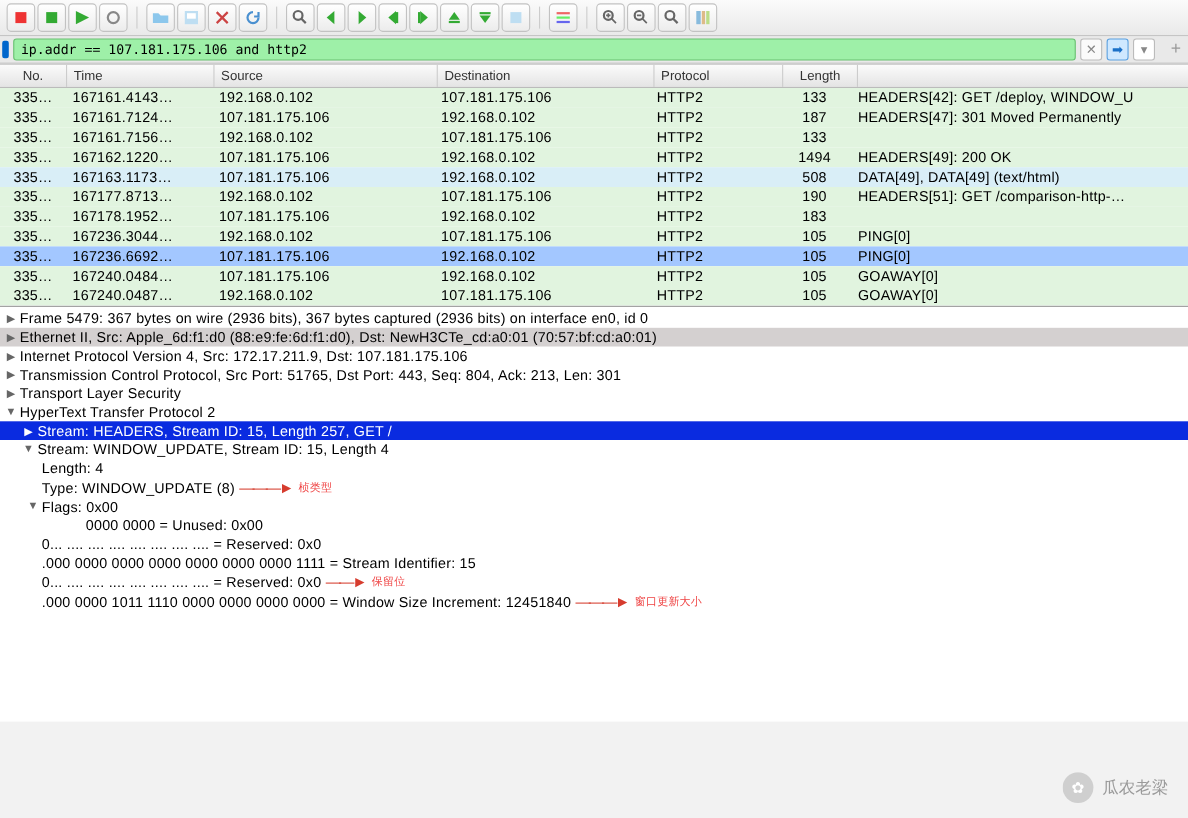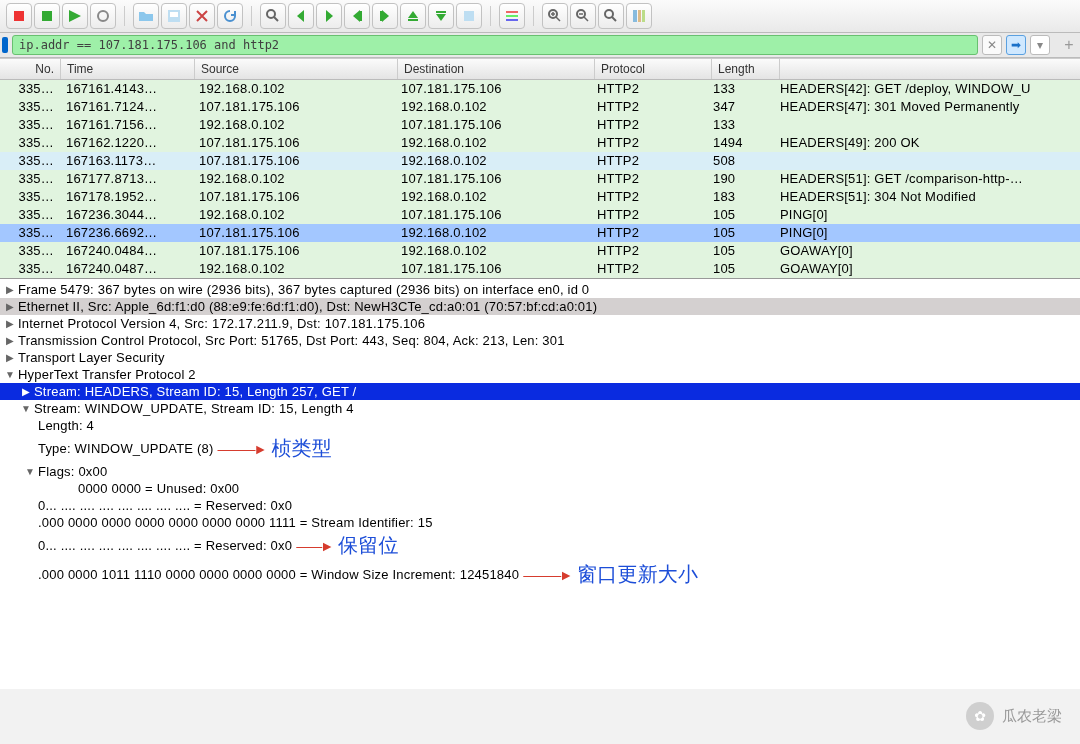--- a/index.html
+++ b/index.html
@@ -5,51 +5,51 @@
 html,body{margin:0;padding:0;font-family:"Lucida Grande","Segoe UI",sans-serif;font-size:12px;color:#000;background:#f2f2f2;width:1080px;height:744px;overflow:hidden}
 .mono{font-family:Liberation Sans, sans-serif;font-size:13px;letter-spacing:.2px}
 
 .toolbar{display:flex;align-items:center;gap:2px;padding:2px 6px;background:linear-gradient(#fbfbfb,#e9e9e9);border-bottom:1px solid #bbb;height:28px}
 .tbtn{width:24px;height:24px;display:flex;align-items:center;justify-content:center;border:1px solid #c2c2c2;border-radius:4px;background:linear-gradient(#ffffff,#ececec);color:#555}
 .tbtn svg{width:16px;height:16px}
 .tsep{width:1px;height:20px;background:#ccc;margin:0 6px}
 
 .filterbar{display:flex;align-items:center;background:#e9e9e9;border-bottom:1px solid #bbb;height:24px;padding:0 2px}
 .filter-pill{width:6px;height:16px;background:#0066cc;border-radius:2px;margin-right:4px}
-.filter-input{flex:1;background:#9ef0a8;border:1px solid #68c070;height:18px;padding:0 6px;border-radius:3px;color:#404040;font-family:Menlo,Consolas,monospace;font-size:12px;outline:none}
+.filter-input{flex:1;background:#9ef0a8;border:1px solid #68c070;height:18px;padding:0 6px;border-radius:3px;color:#000000;font-family:Menlo,Consolas,monospace;font-size:12px;outline:none}
 .clearbtn{width:18px;height:18px;margin:0 4px;border:1px solid #bbb;border-radius:3px;display:flex;align-items:center;justify-content:center;background:#fafafa;color:#888}
 .navarrow{width:18px;height:18px;border:1px solid #5aa0e0;border-radius:3px;display:flex;align-items:center;justify-content:center;background:#cfe8ff;color:#1a70c8}
 .plus{width:18px;text-align:center;color:#999;margin-left:6px;font-size:16px}
 
 .plist{background:#fff}
 .pheader{display:flex;background:linear-gradient(#fbfbfb,#e4e4e4);border-top:1px solid #ccc;border-bottom:1px solid #bbb;height:20px}
 .pheader .col{padding:3px 6px;border-right:1px solid #ccc;font-size:12px;color:#333;white-space:nowrap;overflow:hidden}
 .prows{overflow:hidden}
 .prow{display:flex;height:18px;white-space:nowrap}
 .prow .col{padding:1px 6px;overflow:hidden;text-overflow:clip}
-.c-no{width:48px;text-align:right}
+.c-no{width:48px;text-align:center}
 .c-time{width:121px}
 .c-src{width:190px}
 .c-dst{width:184px}
 .c-proto{width:104px}
-.c-len{width:55px;text-align:left}
+.c-len{width:55px;text-align:center}
 .c-info{flex:1}
 .bg-he{background:#e1f4df}
 .bg-pl{background:#d9eef7}
 .row-sel{background:#a3c7ff !important}
 
 .details{background:#fff;border-top:1px solid #999;padding:2px 0 100px 0}
 .drow{display:flex;align-items:center;padding:1px 0 1px 4px;white-space:nowrap}
 .tri{width:12px;display:inline-block;text-align:center;color:#666;margin-right:2px;font-size:10px}
 .indent1{padding-left:20px}.indent2{padding-left:24px}.indent3{padding-left:64px}
 .hl-gray{background:#d4d0d0}
 .hl-blue{background:#0a2be0;color:#fff}
 
 .arrow{display:inline-block;color:#d63c2e;font-size:14px;letter-spacing:-2px;margin:0 6px 0 4px}
-.ann{color:#1d4ed8;font-size:20px}
+.ann{color:#ef4444;font-size:10px}
 
 .watermark{position:fixed;right:18px;bottom:14px;display:flex;align-items:center;gap:8px;color:#9a9a9a;font-size:15px}
 .wm-circle{width:28px;height:28px;border-radius:50%;background:#cfcfcf;display:flex;align-items:center;justify-content:center;color:#fff;font-size:14px}
 </style>
 </head>
 <body>
 
 <div class="toolbar">
   <div class="tbtn">
       <svg viewBox="0 0 16 16">
@@ -203,21 +203,21 @@
         <div class="col c-proto">HTTP2</div>
         <div class="col c-len">133</div>
         <div class="col c-info">HEADERS[42]: GET /deploy, WINDOW_U</div>
       </div>
       <div class="prow bg-he">
         <div class="col c-no">335…</div>
         <div class="col c-time">167161.7124…</div>
         <div class="col c-src">107.181.175.106</div>
         <div class="col c-dst">192.168.0.102</div>
         <div class="col c-proto">HTTP2</div>
-        <div class="col c-len">347</div>
+        <div class="col c-len">187</div>
         <div class="col c-info">HEADERS[47]: 301 Moved Permanently</div>
       </div>
       <div class="prow bg-he">
         <div class="col c-no">335…</div>
         <div class="col c-time">167161.7156…</div>
         <div class="col c-src">192.168.0.102</div>
         <div class="col c-dst">107.181.175.106</div>
         <div class="col c-proto">HTTP2</div>
         <div class="col c-len">133</div>
       </div>
@@ -230,38 +230,38 @@
         <div class="col c-len">1494</div>
         <div class="col c-info">HEADERS[49]: 200 OK</div>
       </div>
       <div class="prow bg-pl">
         <div class="col c-no">335…</div>
         <div class="col c-time">167163.1173…</div>
         <div class="col c-src">107.181.175.106</div>
         <div class="col c-dst">192.168.0.102</div>
         <div class="col c-proto">HTTP2</div>
         <div class="col c-len">508</div>
+        <div class="col c-info">DATA[49], DATA[49] (text/html)</div>
       </div>
       <div class="prow bg-he">
         <div class="col c-no">335…</div>
         <div class="col c-time">167177.8713…</div>
         <div class="col c-src">192.168.0.102</div>
         <div class="col c-dst">107.181.175.106</div>
         <div class="col c-proto">HTTP2</div>
         <div class="col c-len">190</div>
         <div class="col c-info">HEADERS[51]: GET /comparison-http-…</div>
       </div>
       <div class="prow bg-he">
         <div class="col c-no">335…</div>
         <div class="col c-time">167178.1952…</div>
         <div class="col c-src">107.181.175.106</div>
         <div class="col c-dst">192.168.0.102</div>
         <div class="col c-proto">HTTP2</div>
         <div class="col c-len">183</div>
-        <div class="col c-info">HEADERS[51]: 304 Not Modified</div>
       </div>
       <div class="prow bg-he">
         <div class="col c-no">335…</div>
         <div class="col c-time">167236.3044…</div>
         <div class="col c-src">192.168.0.102</div>
         <div class="col c-dst">107.181.175.106</div>
         <div class="col c-proto">HTTP2</div>
         <div class="col c-len">105</div>
         <div class="col c-info">PING[0]</div>
       </div>

